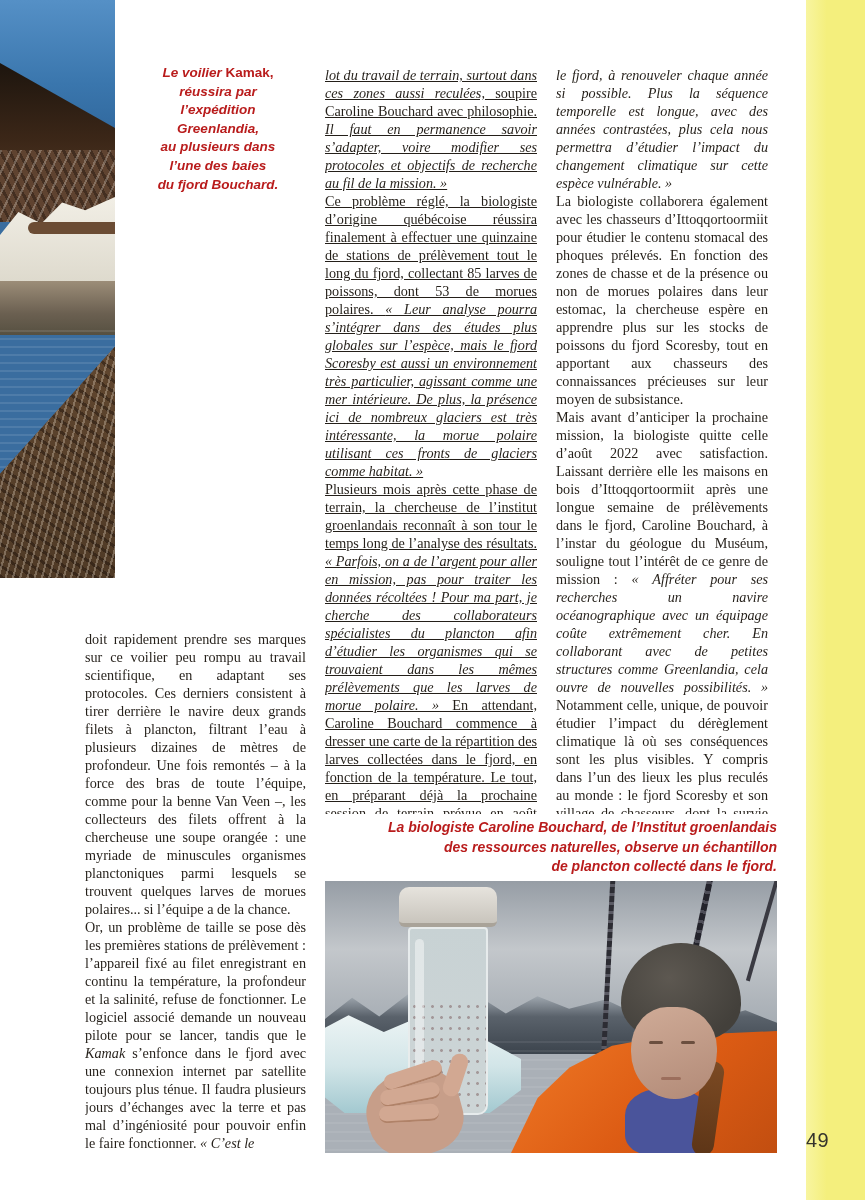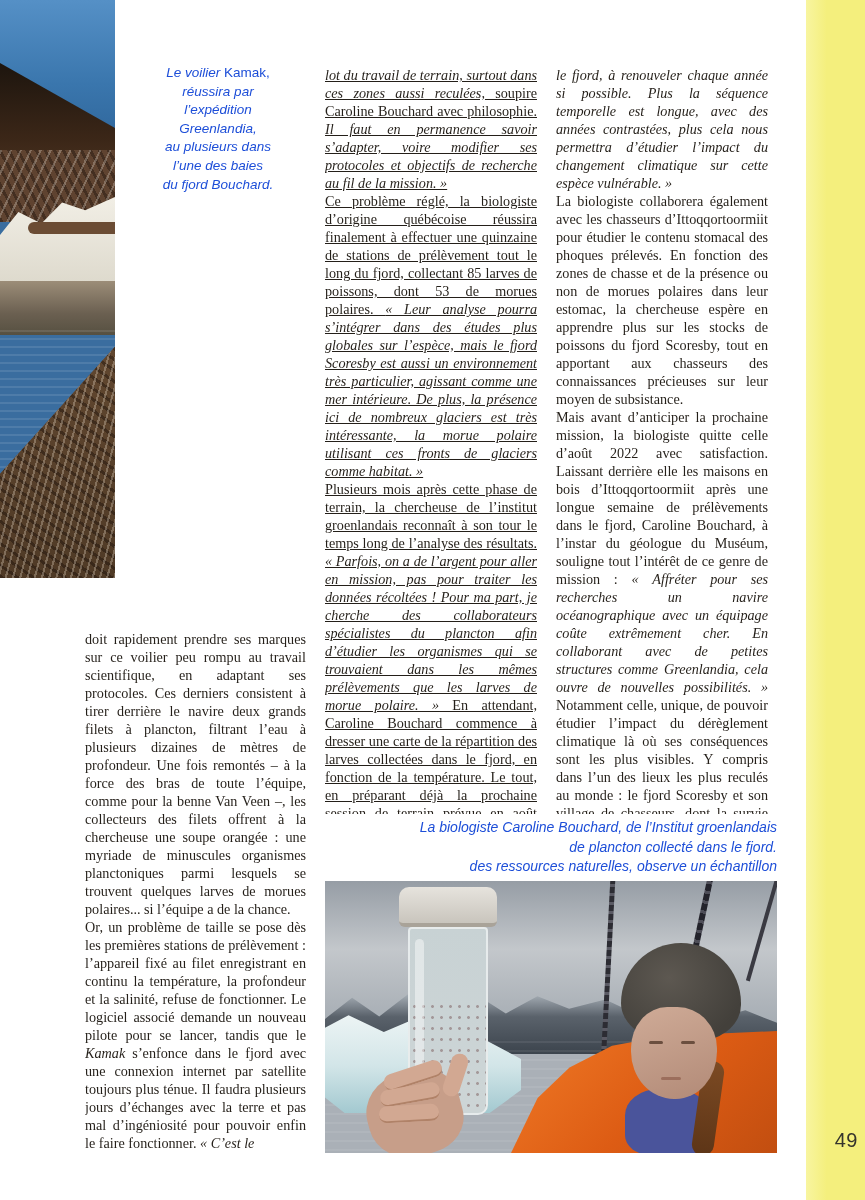--- a/index.html
+++ b/index.html
@@ -2,21 +2,21 @@
 <html lang="fr"><head>
 <meta charset="utf-8">
 <style>
   html,body{margin:0;padding:0;background:#ffffff;}
   .page{position:relative;width:865px;height:1200px;background:#fff;overflow:hidden;
         font-family:"Liberation Serif",serif;color:#241f19;}
 
   
   .accent-strip{position:absolute;left:806px;top:0;width:59px;height:1200px;
     background:linear-gradient(90deg,#f8f5a0 0,#f4ef7d 35%,#f4ef7d 100%);}
-  .page-number{position:absolute;left:806px;top:1129px;width:52px;text-align:right;
+  .page-number{position:absolute;left:806px;top:1129px;width:52px;text-align:left;
     font-family:"Liberation Sans",sans-serif;font-size:20px;color:#35342c;letter-spacing:.5px;}
 
   
   .photo-left{position:absolute;left:0;top:0;width:115px;height:578px;overflow:hidden;background:#3a6d9f;}
   .photo-left>div{position:absolute;left:0;width:100%;}
   .pl-sky{top:0;height:140px;background:linear-gradient(180deg,#5590c6,#3a76ad 60%,#30679c);}
   .pl-ridge{top:63px;height:112px;background:linear-gradient(180deg,#1d150e,#3c2718 70%,#4a3220);
     clip-path:polygon(0 0,100% 58%,100% 100%,0 100%);}
   .pl-rock{top:150px;height:72px;background:#5f4330;
     background-image:repeating-linear-gradient(115deg,rgba(235,230,220,.28) 0 2px,transparent 2px 9px),
@@ -28,21 +28,21 @@
   .pl-water{top:330px;height:150px;background:linear-gradient(180deg,#3a5f86,#2a4d74 70%,#264869);
     background-image:repeating-linear-gradient(180deg,rgba(255,255,255,.10) 0 2px,transparent 2px 8px);}
   .pl-floe{top:388px;left:88px!important;width:14px;height:4px;background:#e9efef;border-radius:2px;}
   .pl-scree{top:0;height:578px;background:#6a4c33;
     background-image:repeating-linear-gradient(105deg,rgba(238,226,208,.30) 0 2px,transparent 2px 7px),
                      repeating-linear-gradient(35deg,rgba(25,14,8,.42) 0 3px,transparent 3px 9px),
                      linear-gradient(180deg,#7c5a3d,#4f3a26);
     clip-path:polygon(0 82%,100% 60%,100% 100%,0 100%);}
 
   
-  .caption{font-family:"Liberation Sans",sans-serif;font-style:italic;font-weight:normal;color:#1d4ed8;}
+  .caption{font-family:"Liberation Sans",sans-serif;font-style:italic;font-weight:bold;color:#b91c1c;}
   .caption .rm{font-style:normal;}
   .caption-left{position:absolute;left:112px;top:64px;width:212px;text-align:center;
     font-size:13.5px;line-height:18.6px;}
   .caption-bottom{position:absolute;left:325px;top:818px;width:452px;text-align:right;
     font-size:14px;line-height:19.5px;}
 
   
   .col{position:absolute;text-align:justify;font-size:14.2px;line-height:18px;overflow:hidden;
     color:#241f19;}
   .col em{font-style:italic;}
@@ -126,22 +126,22 @@
       <div><span>Le voilier </span><span class="rm">Kamak,</span></div>
       <div><span>réussira par</span></div>
       <div><span>l’expédition</span></div>
       <div><span>Greenlandia,</span></div>
       <div><span>au plusieurs dans</span></div>
       <div><span>l’une des baies</span></div>
       <div><span>du fjord Bouchard.</span></div>
     </div>
   <div class="caption caption-bottom">
       <div>La biologiste Caroline Bouchard, de l’Institut groenlandais</div>
+      <div>des ressources naturelles, observe un échantillon</div>
       <div>de plancton collecté dans le fjord.</div>
-      <div>des ressources naturelles, observe un échantillon</div>
     </div>
 
   <div class="col col-1"><span>doit rapidement prendre ses marques sur ce voilier peu rompu au travail scientifique, en adaptant ses protocoles. Ces derniers consistent à tirer derrière le navire deux grands filets à plancton, filtrant l’eau à plusieurs dizaines de mètres de profondeur. Une fois remontés – à la force des bras de toute l’équipe, comme pour la benne Van Veen –, les collecteurs des filets offrent à la chercheuse une soupe orangée&nbsp;: une myriade de minuscules organismes planctoniques parmi lesquels se trouvent quelques larves de morues polaires... si l’équipe a de la chance.</span><br><span>Or, un problème de taille se pose dès les premières stations de prélèvement&nbsp;: l’appareil fixé au filet enregistrant en continu la température, la profondeur et la salinité, refuse de fonctionner. Le logiciel associé demande un nouveau pilote pour se lancer, tandis que le </span><em>Kamak</em><span> s’enfonce dans le fjord avec une connexion internet par satellite toujours plus ténue. Il faudra plusieurs jours d’échanges avec la terre et pas mal d’ingéniosité pour pouvoir enfin le faire fonctionner. </span><em>«&nbsp;C’est le</em></div>
   <div class="col col-2"><em>lot du travail de terrain, surtout dans ces zones aussi reculées,</em><span> soupire Caroline Bouchard avec philosophie. </span><em>Il faut en permanence savoir s’adapter, voire modifier ses protocoles et objectifs de recherche au fil de la mission.&nbsp;»</em><br><span>Ce problème réglé, la biologiste d’origine québécoise réussira finalement à effectuer une quinzaine de stations de prélèvement tout le long du fjord, collectant 85 larves de poissons, dont 53 de morues polaires. </span><em>«&nbsp;Leur analyse pourra s’intégrer dans des études plus globales sur l’espèce, mais le fjord Scoresby est aussi un environnement très particulier, agissant comme une mer intérieure. De plus, la présence ici de nombreux glaciers est très intéressante, la morue polaire utilisant ces fronts de glaciers comme habitat.&nbsp;»</em><br><span>Plusieurs mois après cette phase de terrain, la chercheuse de l’institut groenlandais reconnaît à son tour le temps long de l’analyse des résultats. </span><em>«&nbsp;Parfois, on a de l’argent pour aller en mission, pas pour traiter les données récoltées&nbsp;! Pour ma part, je cherche des collaborateurs spécialistes du plancton afin d’étudier les organismes qui se trouvaient dans les mêmes prélèvements que les larves de morue polaire.&nbsp;»</em><span> En attendant, Caroline Bouchard commence à dresser une carte de la répartition des larves collectées dans le fjord, en fonction de la température. Le tout, en préparant déjà la prochaine session de terrain prévue en août 2023 par Greenlandia. </span></div>
   <div class="col col-3"><em>le fjord, à renouveler chaque année si possible. Plus la séquence temporelle est longue, avec des années contrastées, plus cela nous permettra d’étudier l’impact du changement climatique sur cette espèce vulnérable.&nbsp;»</em><br><span>La biologiste collaborera également avec les chasseurs d’Ittoqqortoormiit pour étudier le contenu stomacal des phoques prélevés. En fonction des zones de chasse et de la présence ou non de morues polaires dans leur estomac, la chercheuse espère en apprendre plus sur les stocks de poissons du fjord Scoresby, tout en apportant aux chasseurs des connaissances précieuses sur leur moyen de subsistance.</span><br><span>Mais avant d’anticiper la prochaine mission, la biologiste quitte celle d’août 2022 avec satisfaction. Laissant derrière elle les maisons en bois d’Ittoqqortoormiit après une longue semaine de prélèvements dans le fjord, Caroline Bouchard, à l’instar du géologue du Muséum, souligne tout l’intérêt de ce genre de mission&nbsp;: </span><em>«&nbsp;Affréter pour ses recherches un navire océanographique avec un équipage coûte extrêmement cher. En collaborant avec de petites structures comme Greenlandia, cela ouvre de nouvelles possibilités.&nbsp;»</em><span> Notamment celle, unique, de pouvoir étudier l’impact du dérèglement climatique là où ses conséquences sont les plus visibles. Y compris dans l’un des lieux les plus reculés au monde&nbsp;: le fjord Scoresby et son village de chasseurs, dont la survie dépend de cet écosystème complexe.</span></div>
 
   <div class="photo-bottom">
     <div class="pb-sky"></div>
     <div class="pb-mountains"></div>
     <div class="pb-sea"></div>

